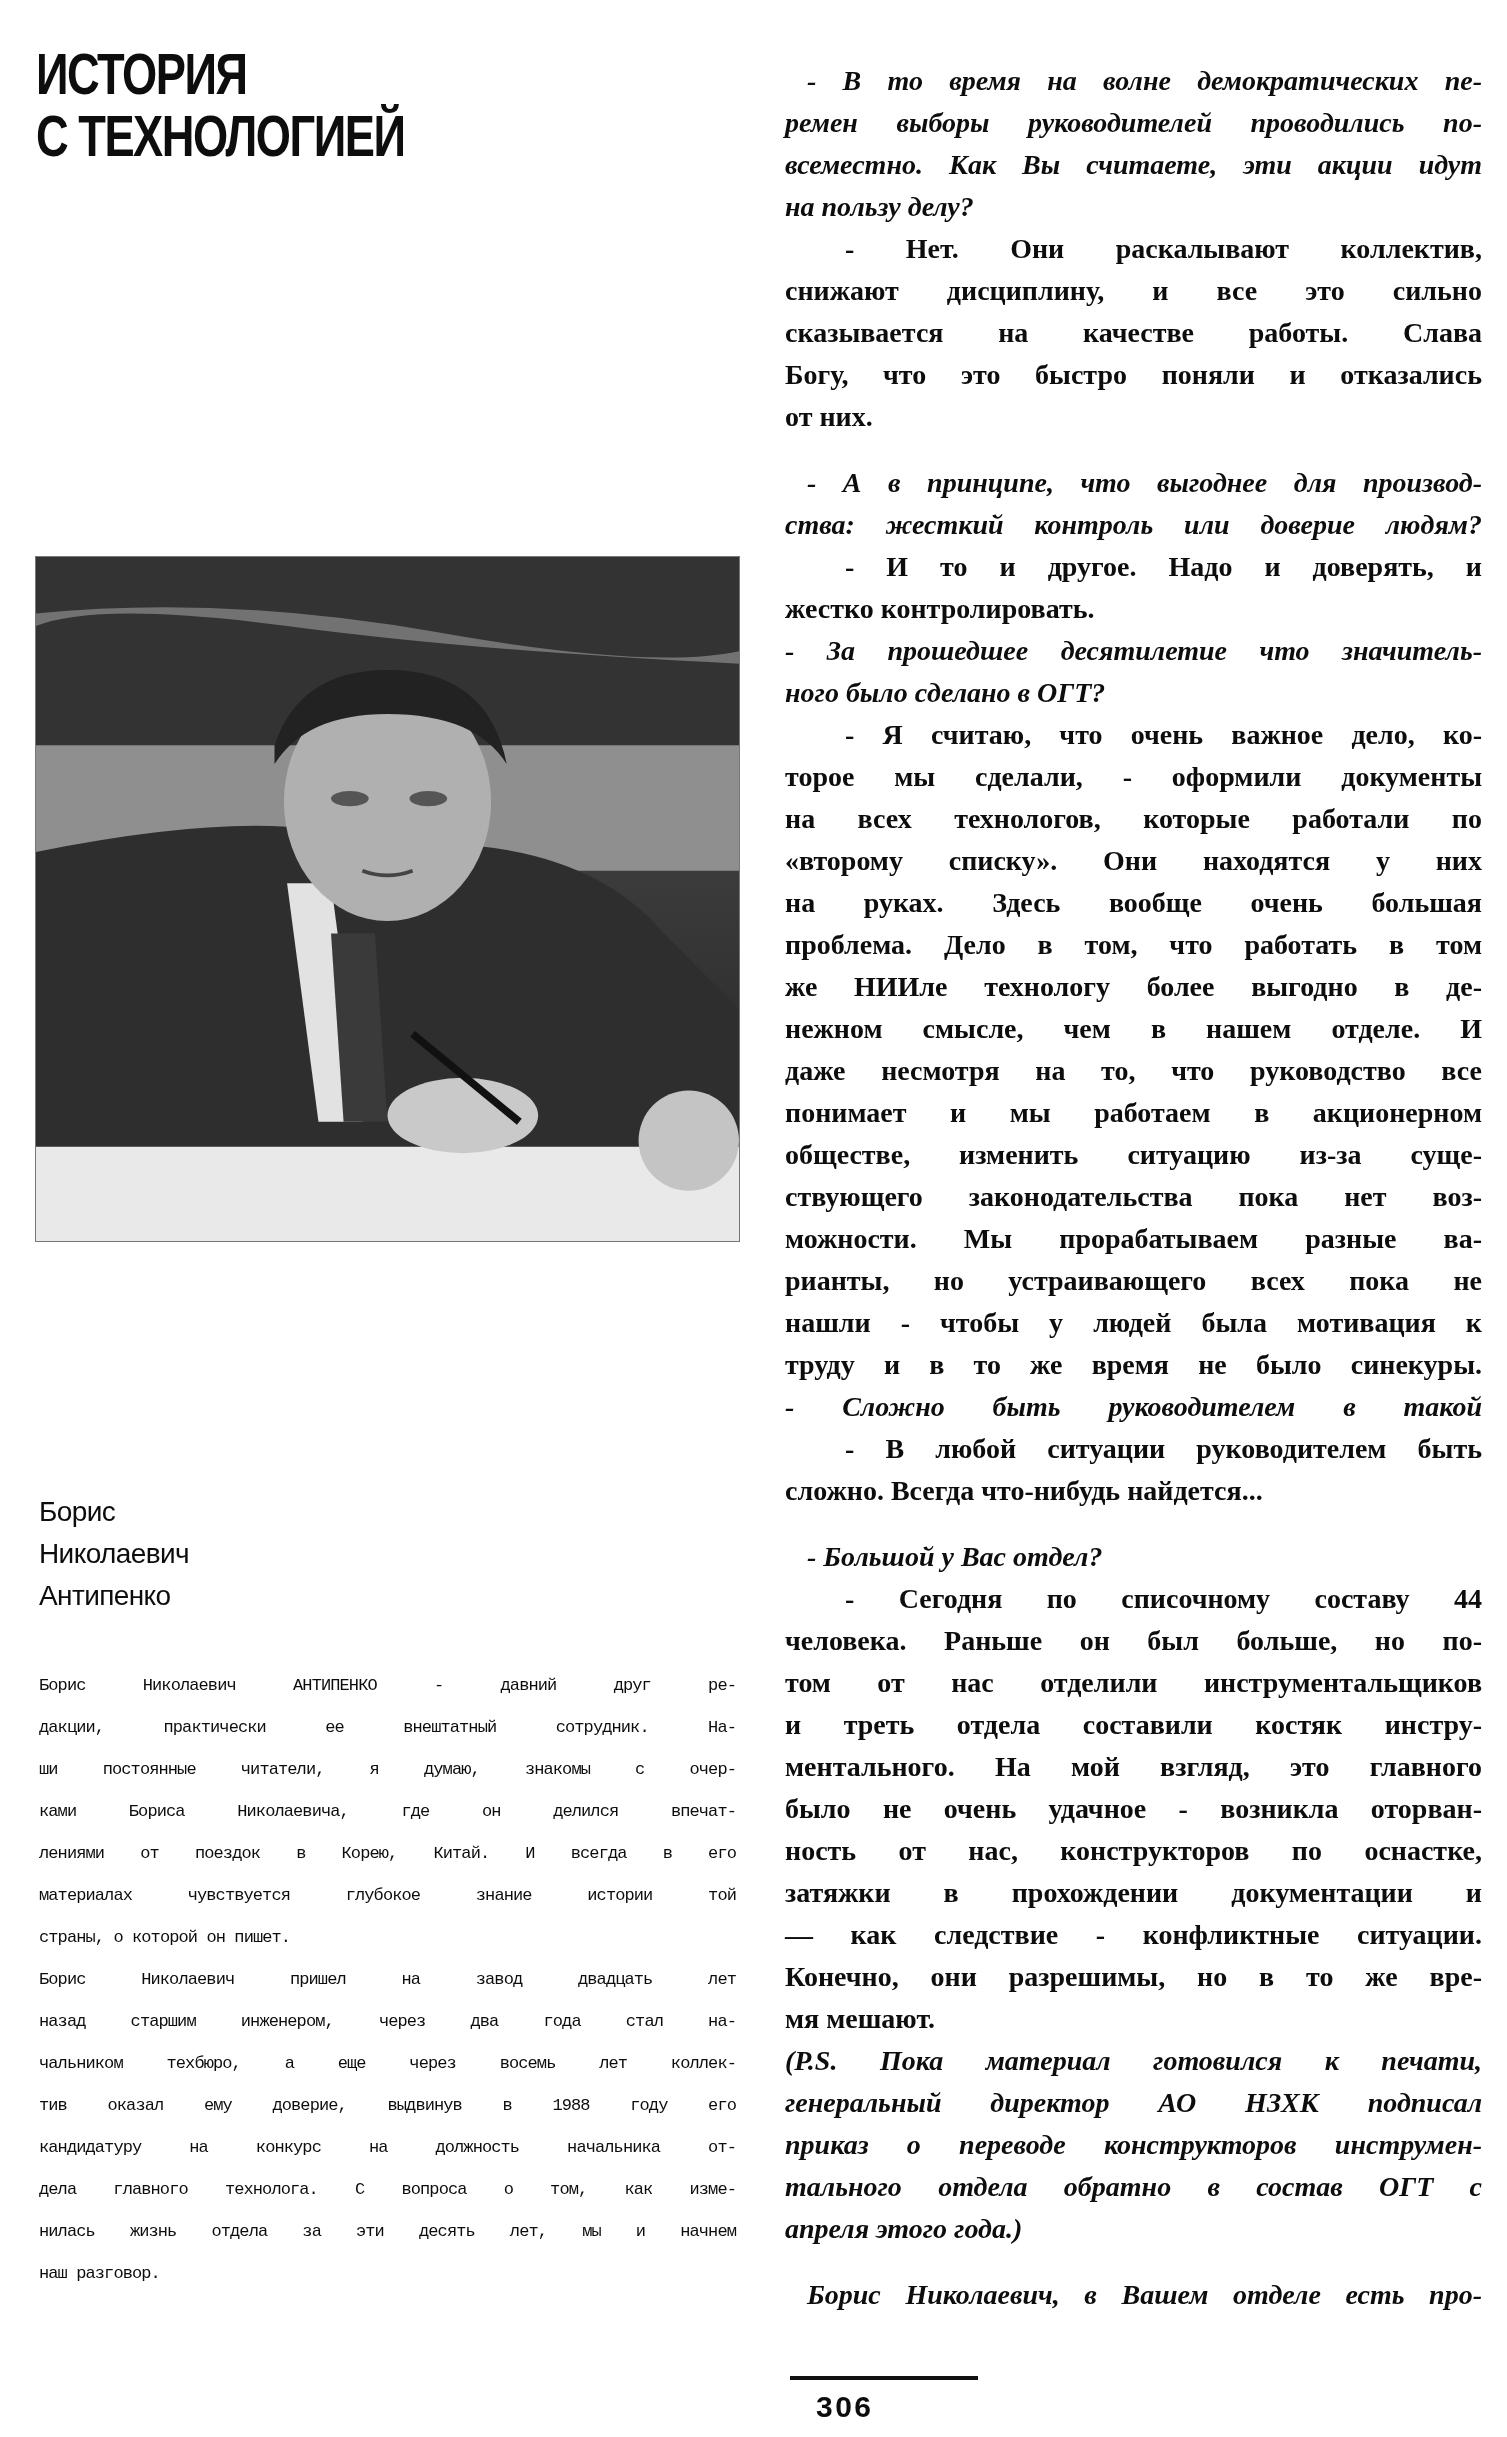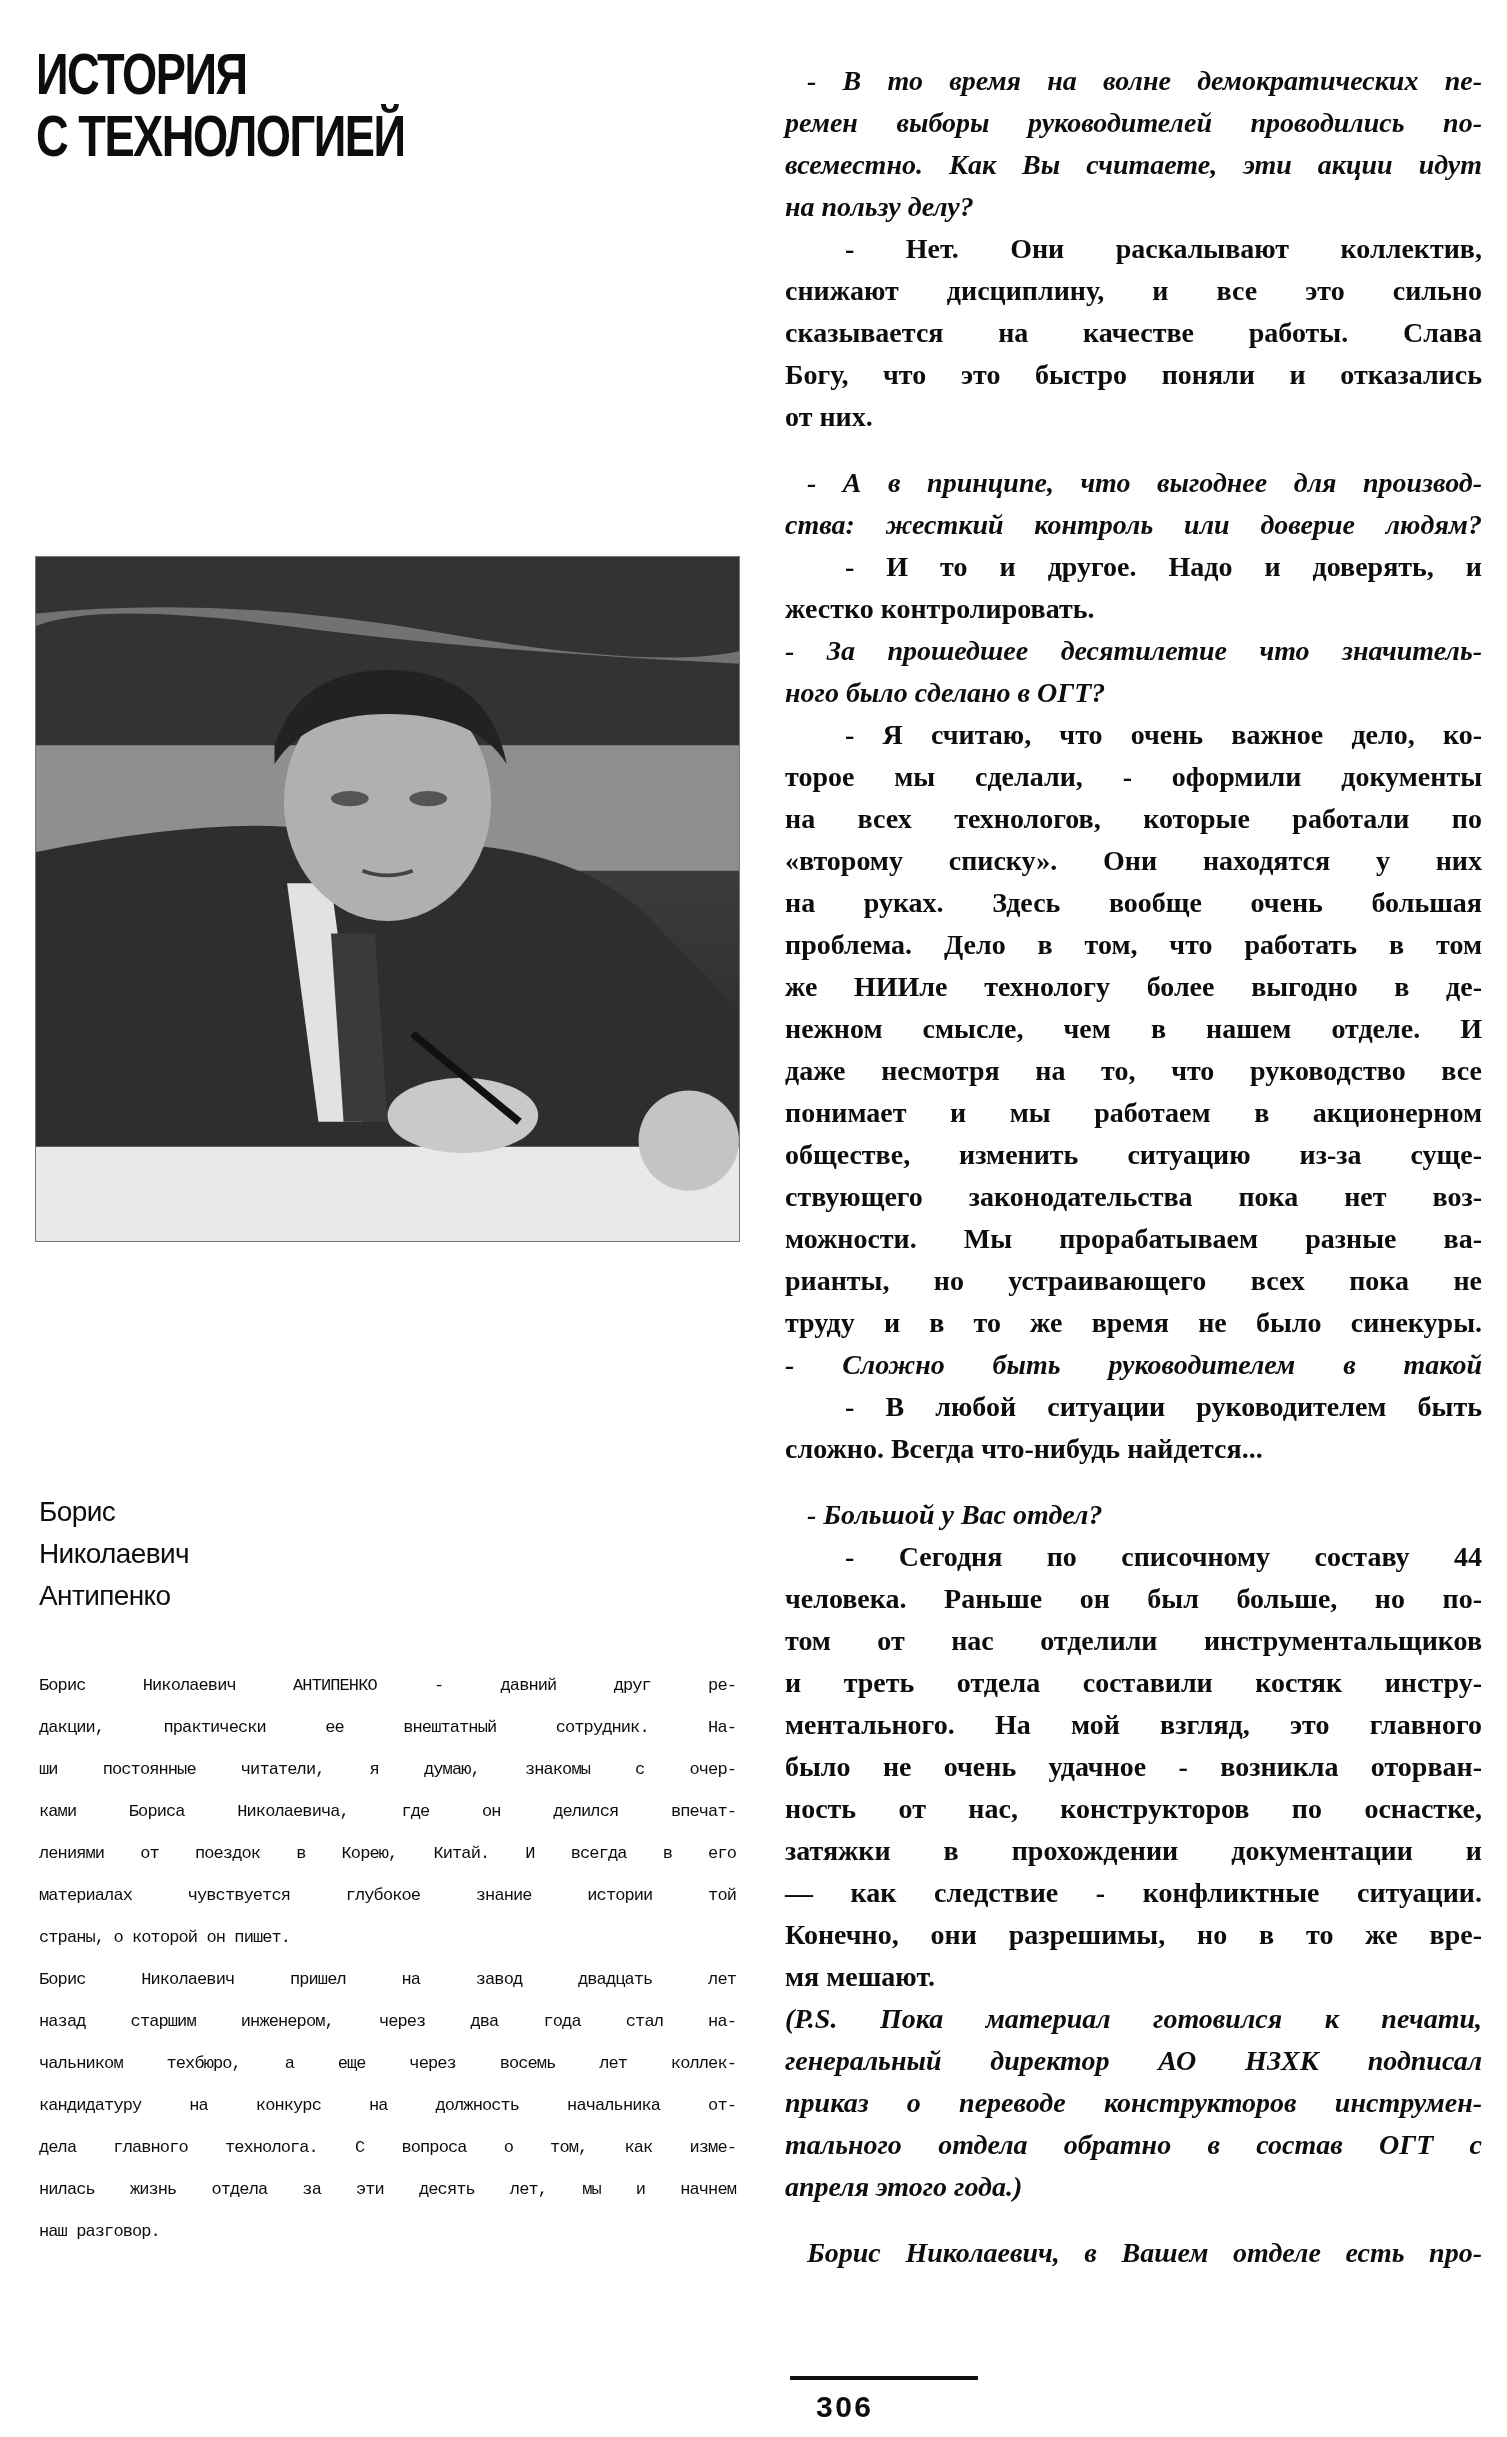--- a/index.html
+++ b/index.html
@@ -92,20 +92,21 @@
     <span class="line">Борис Николаевич АНТИПЕНКО - давний друг ре-</span>
     <span class="line">дакции, практически ее внештатный сотрудник. На-</span>
     <span class="line">ши постоянные читатели, я думаю, знакомы с очер-</span>
     <span class="line">ками Бориса Николаевича, где он делился впечат-</span>
     <span class="line">лениями от поездок в Корею, Китай. И всегда в его</span>
     <span class="line">материалах чувствуется глубокое знание истории той</span>
     <span class="line last">страны, о которой он пишет.</span>
     <span class="line">Борис Николаевич пришел на завод двадцать лет</span>
     <span class="line">назад старшим инженером, через два года стал на-</span>
     <span class="line">чальником техбюро, а еще через восемь лет коллек-</span>
+    <span class="line">тив оказал ему доверие, выдвинув в 1988 году его</span>
     <span class="line">кандидатуру на конкурс на должность начальника от-</span>
     <span class="line">дела главного технолога. С вопроса о том, как изме-</span>
     <span class="line">нилась жизнь отдела за эти десять лет, мы и начнем</span>
     <span class="line last">наш разговор.</span>
   </div>
 
 <div class="right" id="interview">
     <span class="line q smindent">- В то время на волне демократических пе-</span>
     <span class="line q">ремен выборы руководителей проводились по-</span>
     <span class="line q">всеместно. Как Вы считаете, эти акции идут</span>
@@ -128,20 +129,21 @@
     <span class="line a">на руках. Здесь вообще очень большая</span>
     <span class="line a">проблема. Дело в том, что работать в том</span>
     <span class="line a">же НИИле технологу более выгодно в де-</span>
     <span class="line a">нежном смысле, чем в нашем отделе. И</span>
     <span class="line a">даже несмотря на то, что руководство все</span>
     <span class="line a">понимает и мы работаем в акционерном</span>
     <span class="line a">обществе, изменить ситуацию из-за суще-</span>
     <span class="line a">ствующего законодательства пока нет воз-</span>
     <span class="line a">можности. Мы прорабатываем разные ва-</span>
     <span class="line a">рианты, но устраивающего всех пока не</span>
+    <span class="line a">нашли - чтобы у людей была мотивация к</span>
     <span class="line a">труду и в то же время не было синекуры.</span>
     <span class="line q">- Сложно быть руководителем в такой</span>
     <span class="line a indent">- В любой ситуации руководителем быть</span>
     <span class="line a last">сложно. Всегда что-нибудь найдется...</span>
     <span class="line q last smindent">- Большой у Вас отдел?</span>
     <span class="line a indent">- Сегодня по списочному составу 44</span>
     <span class="line a">человека. Раньше он был больше, но по-</span>
     <span class="line a">том от нас отделили инструментальщиков</span>
     <span class="line a">и треть отдела составили костяк инстру-</span>
     <span class="line a">ментального. На мой взгляд, это главного</span>

